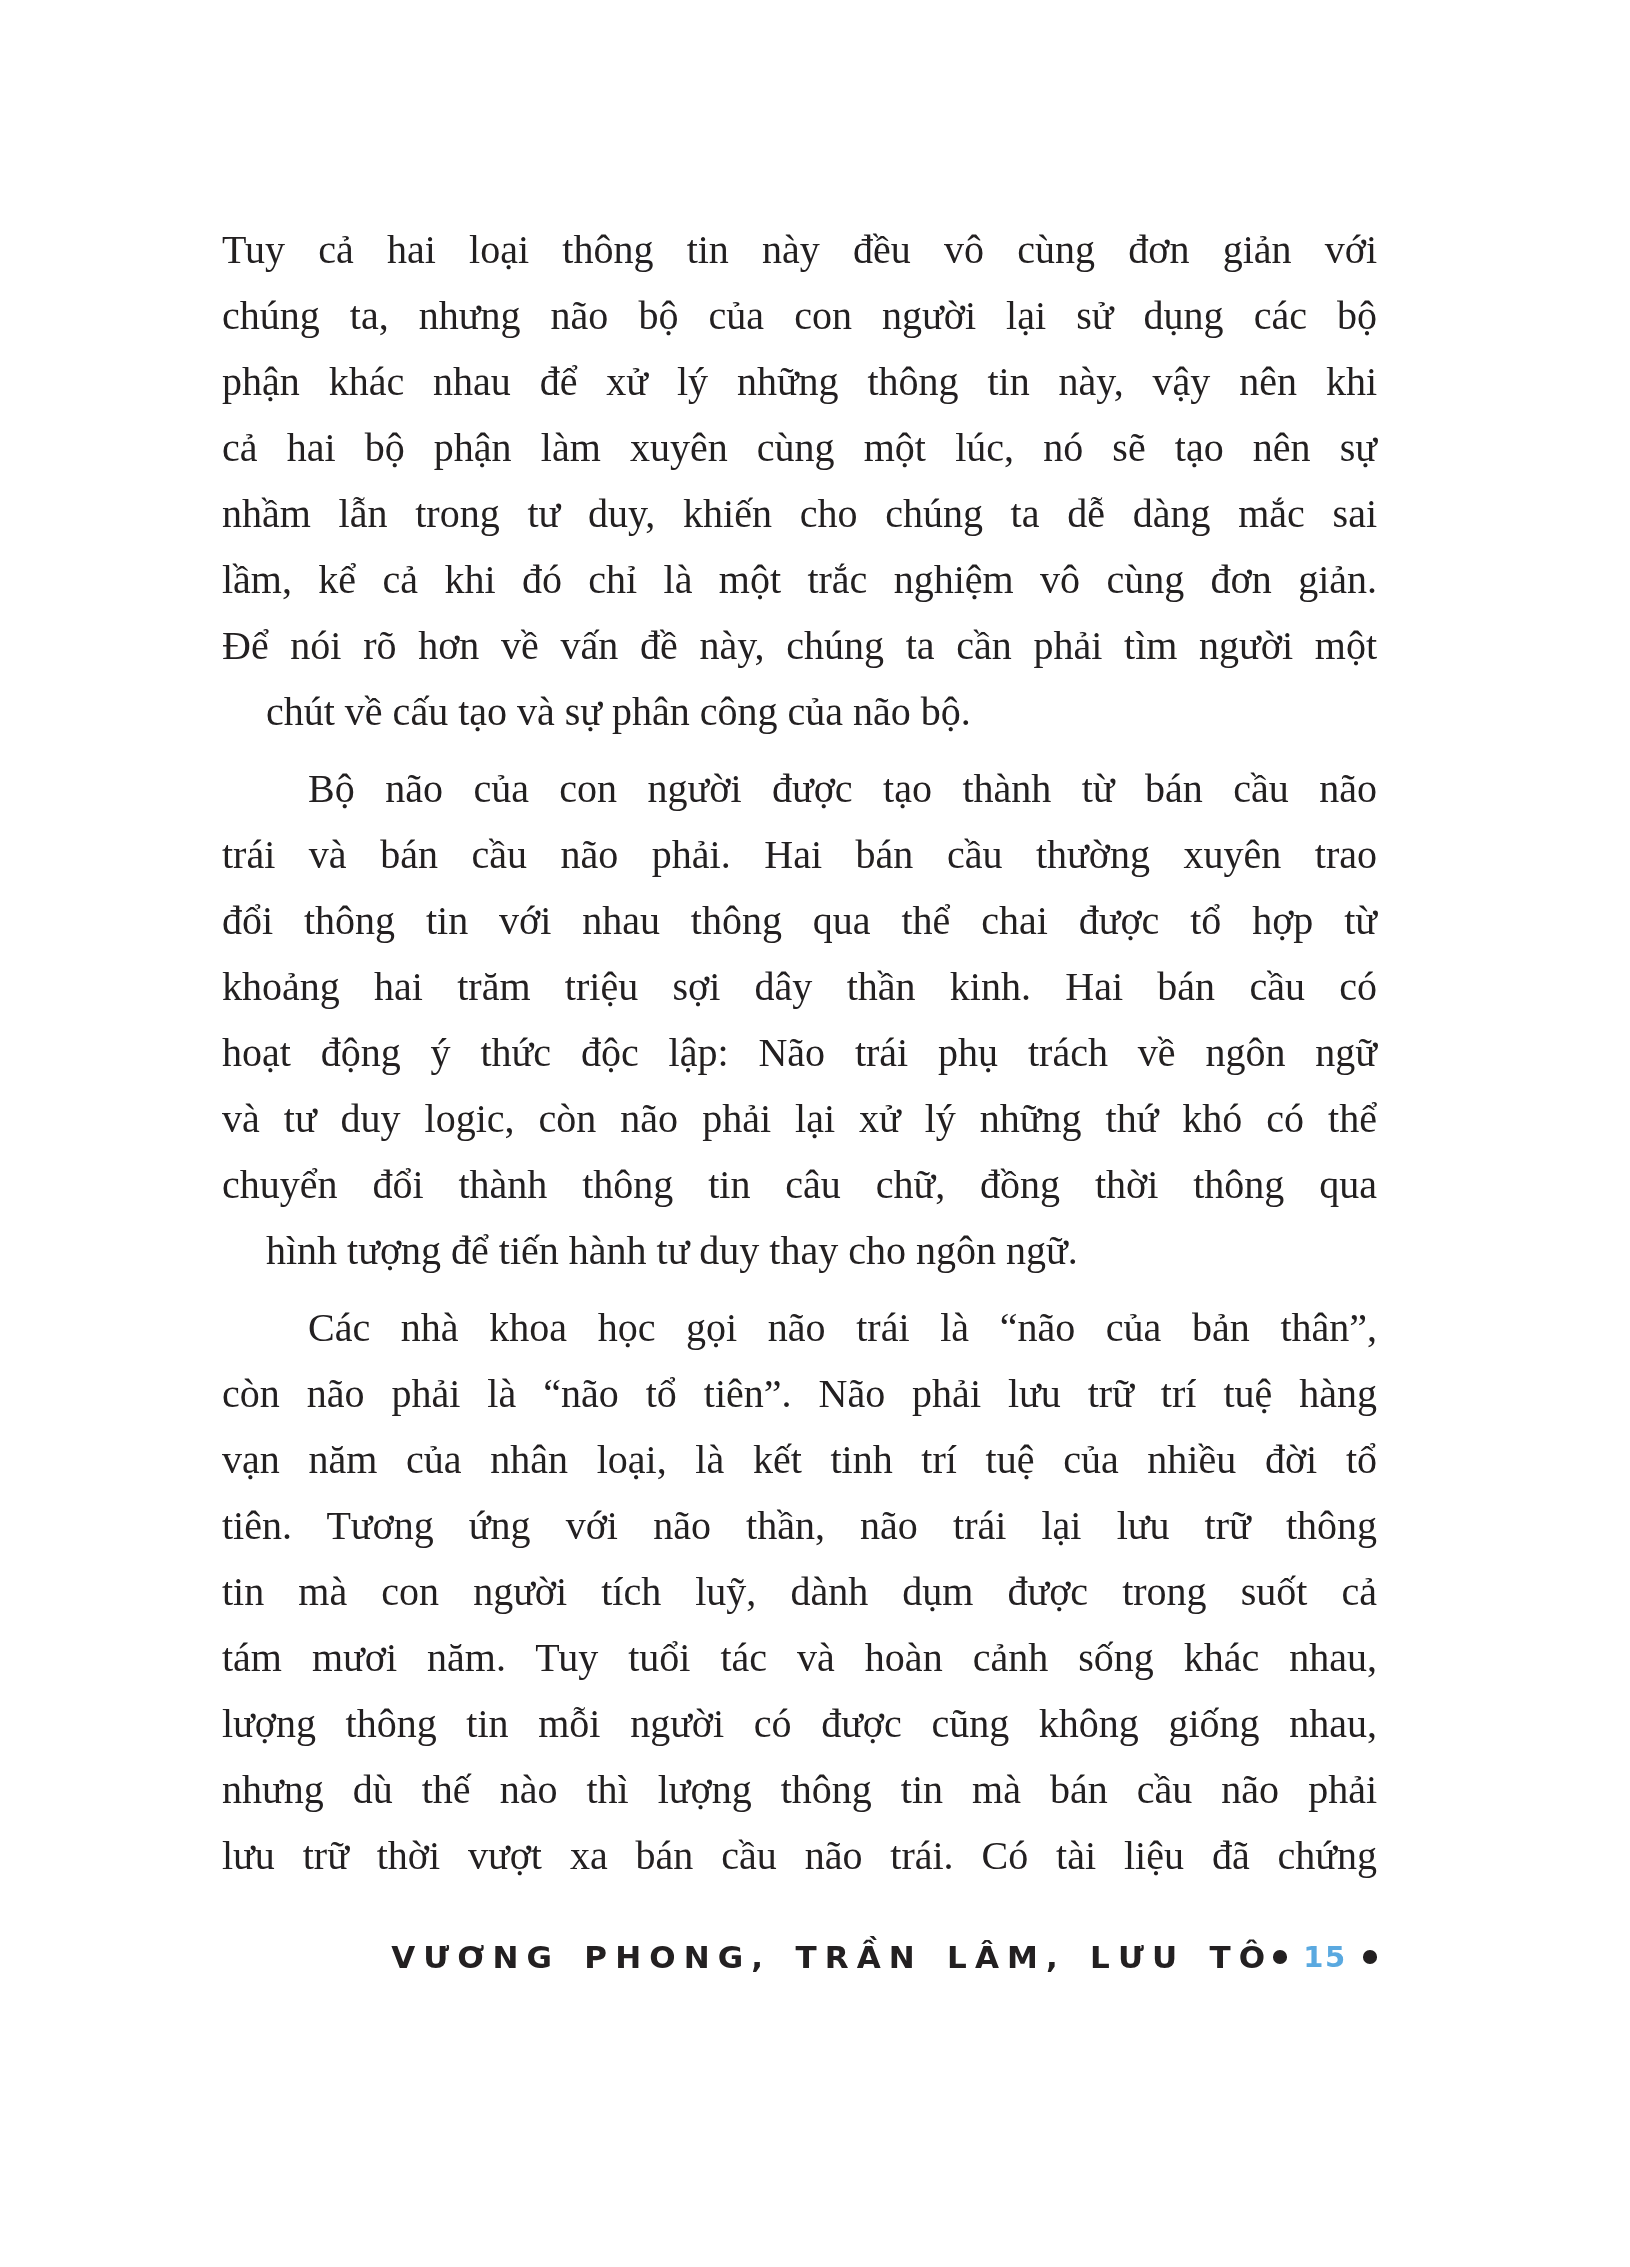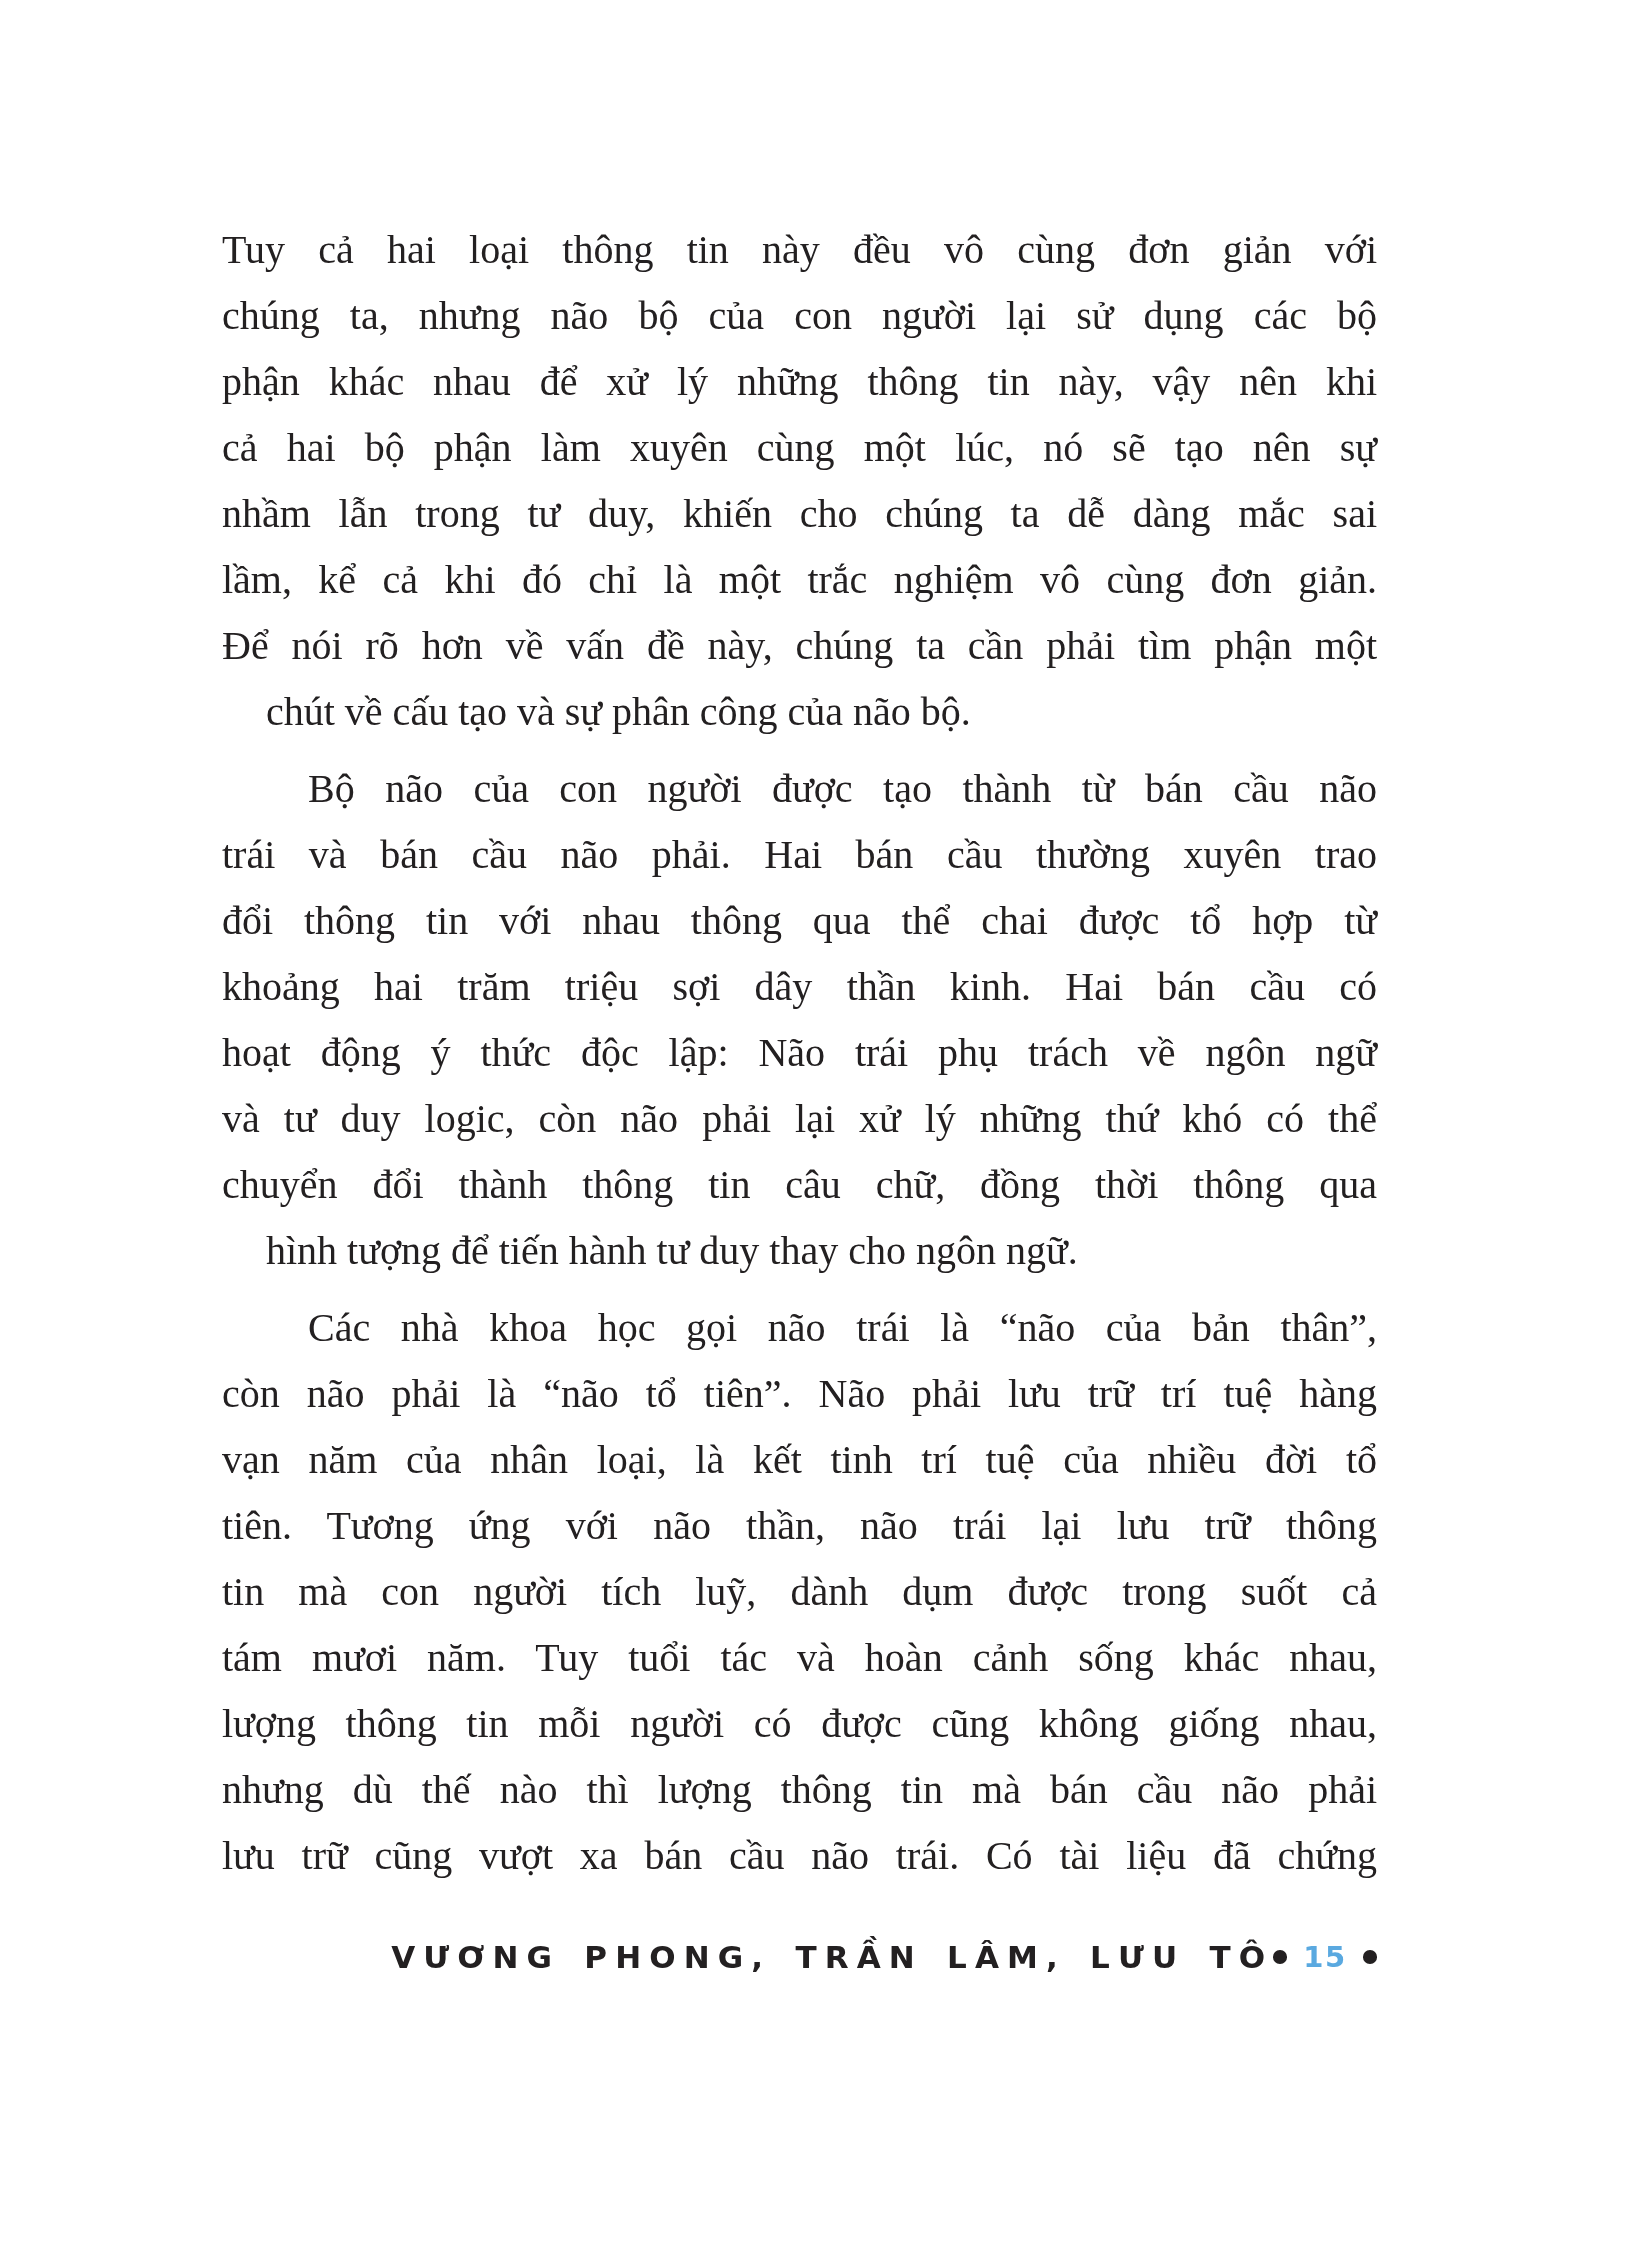--- a/index.html
+++ b/index.html
@@ -82,21 +82,21 @@
 
   <div class="text-block">
 
   <div class="paragraph">
         <div class="line">Tuy cả hai loại thông tin này đều vô cùng đơn giản với</div>
         <div class="line">chúng ta, nhưng não bộ của con người lại sử dụng các bộ</div>
         <div class="line">phận khác nhau để xử lý những thông tin này, vậy nên khi</div>
         <div class="line">cả hai bộ phận làm xuyên cùng một lúc, nó sẽ tạo nên sự</div>
         <div class="line">nhầm lẫn trong tư duy, khiến cho chúng ta dễ dàng mắc sai</div>
         <div class="line">lầm, kể cả khi đó chỉ là một trắc nghiệm vô cùng đơn giản.</div>
-        <div class="line">Để nói rõ hơn về vấn đề này, chúng ta cần phải tìm phận một</div>
+        <div class="line">Để nói rõ hơn về vấn đề này, chúng ta cần phải tìm người một</div>
         <div class="line lastline">chút về cấu tạo và sự phân công của não bộ.</div>
       </div>
       <div class="paragraph">
         <div class="line indent">Bộ não của con người được tạo thành từ bán cầu não</div>
         <div class="line">trái và bán cầu não phải. Hai bán cầu thường xuyên trao</div>
         <div class="line">đổi thông tin với nhau thông qua thể chai được tổ hợp từ</div>
         <div class="line">khoảng hai trăm triệu sợi dây thần kinh. Hai bán cầu có</div>
         <div class="line">hoạt động ý thức độc lập: Não trái phụ trách về ngôn ngữ</div>
         <div class="line">và tư duy logic, còn não phải lại xử lý những thứ khó có thể</div>
         <div class="line">chuyển đổi thành thông tin câu chữ, đồng thời thông qua</div>
@@ -104,21 +104,21 @@
       </div>
       <div class="paragraph">
         <div class="line indent">Các nhà khoa học gọi não trái là “não của bản thân”,</div>
         <div class="line">còn não phải là “não tổ tiên”. Não phải lưu trữ trí tuệ hàng</div>
         <div class="line">vạn năm của nhân loại, là kết tinh trí tuệ của nhiều đời tổ</div>
         <div class="line">tiên. Tương ứng với não thần, não trái lại lưu trữ thông</div>
         <div class="line">tin mà con người tích luỹ, dành dụm được trong suốt cả</div>
         <div class="line">tám mươi năm. Tuy tuổi tác và hoàn cảnh sống khác nhau,</div>
         <div class="line">lượng thông tin mỗi người có được cũng không giống nhau,</div>
         <div class="line">nhưng dù thế nào thì lượng thông tin mà bán cầu não phải</div>
-        <div class="line">lưu trữ cũng vượt xa bán cầu não trái. Có tài liệu đã chứng</div>
+        <div class="line">lưu trữ thời vượt xa bán cầu não trái. Có tài liệu đã chứng</div>
       </div>
     </div>
 
   <div class="footer">
     <div class="authors">VƯƠNG PHONG, TRẦN LÂM, LƯU TÔ</div>
     <div class="pagenum">
       <span class="dot"></span>
       <span class="num">15</span>
       <span class="dot"></span>
     </div>

